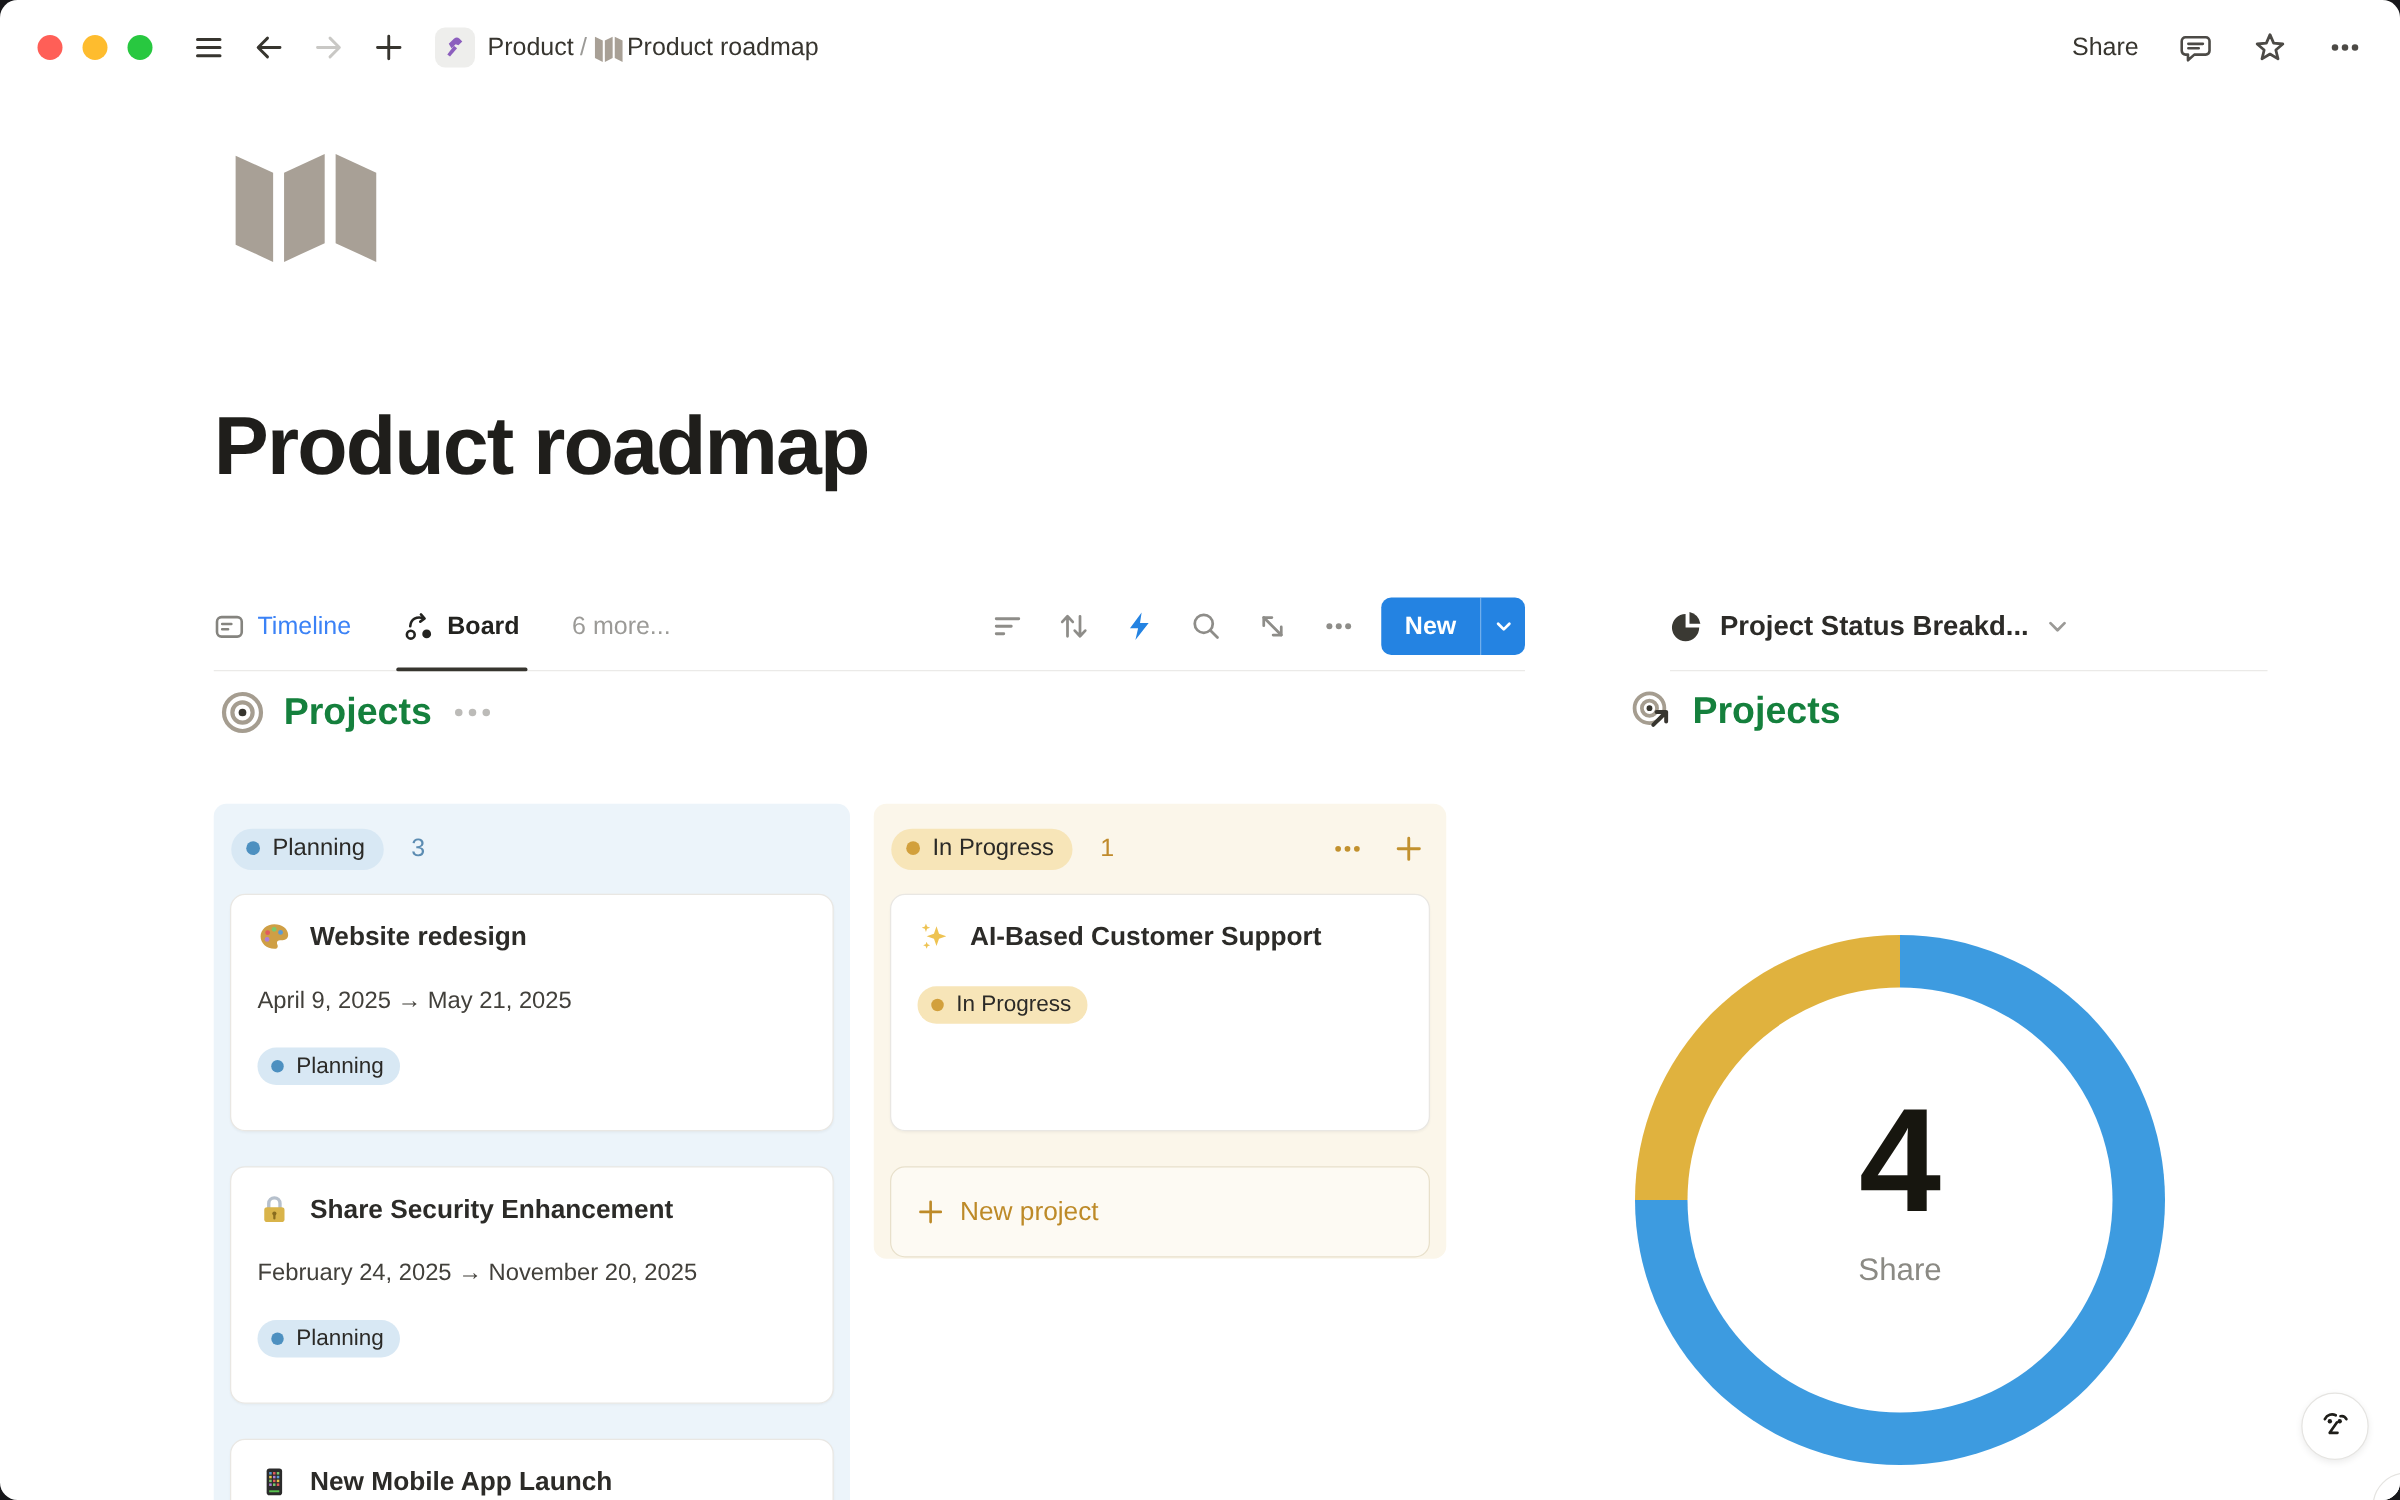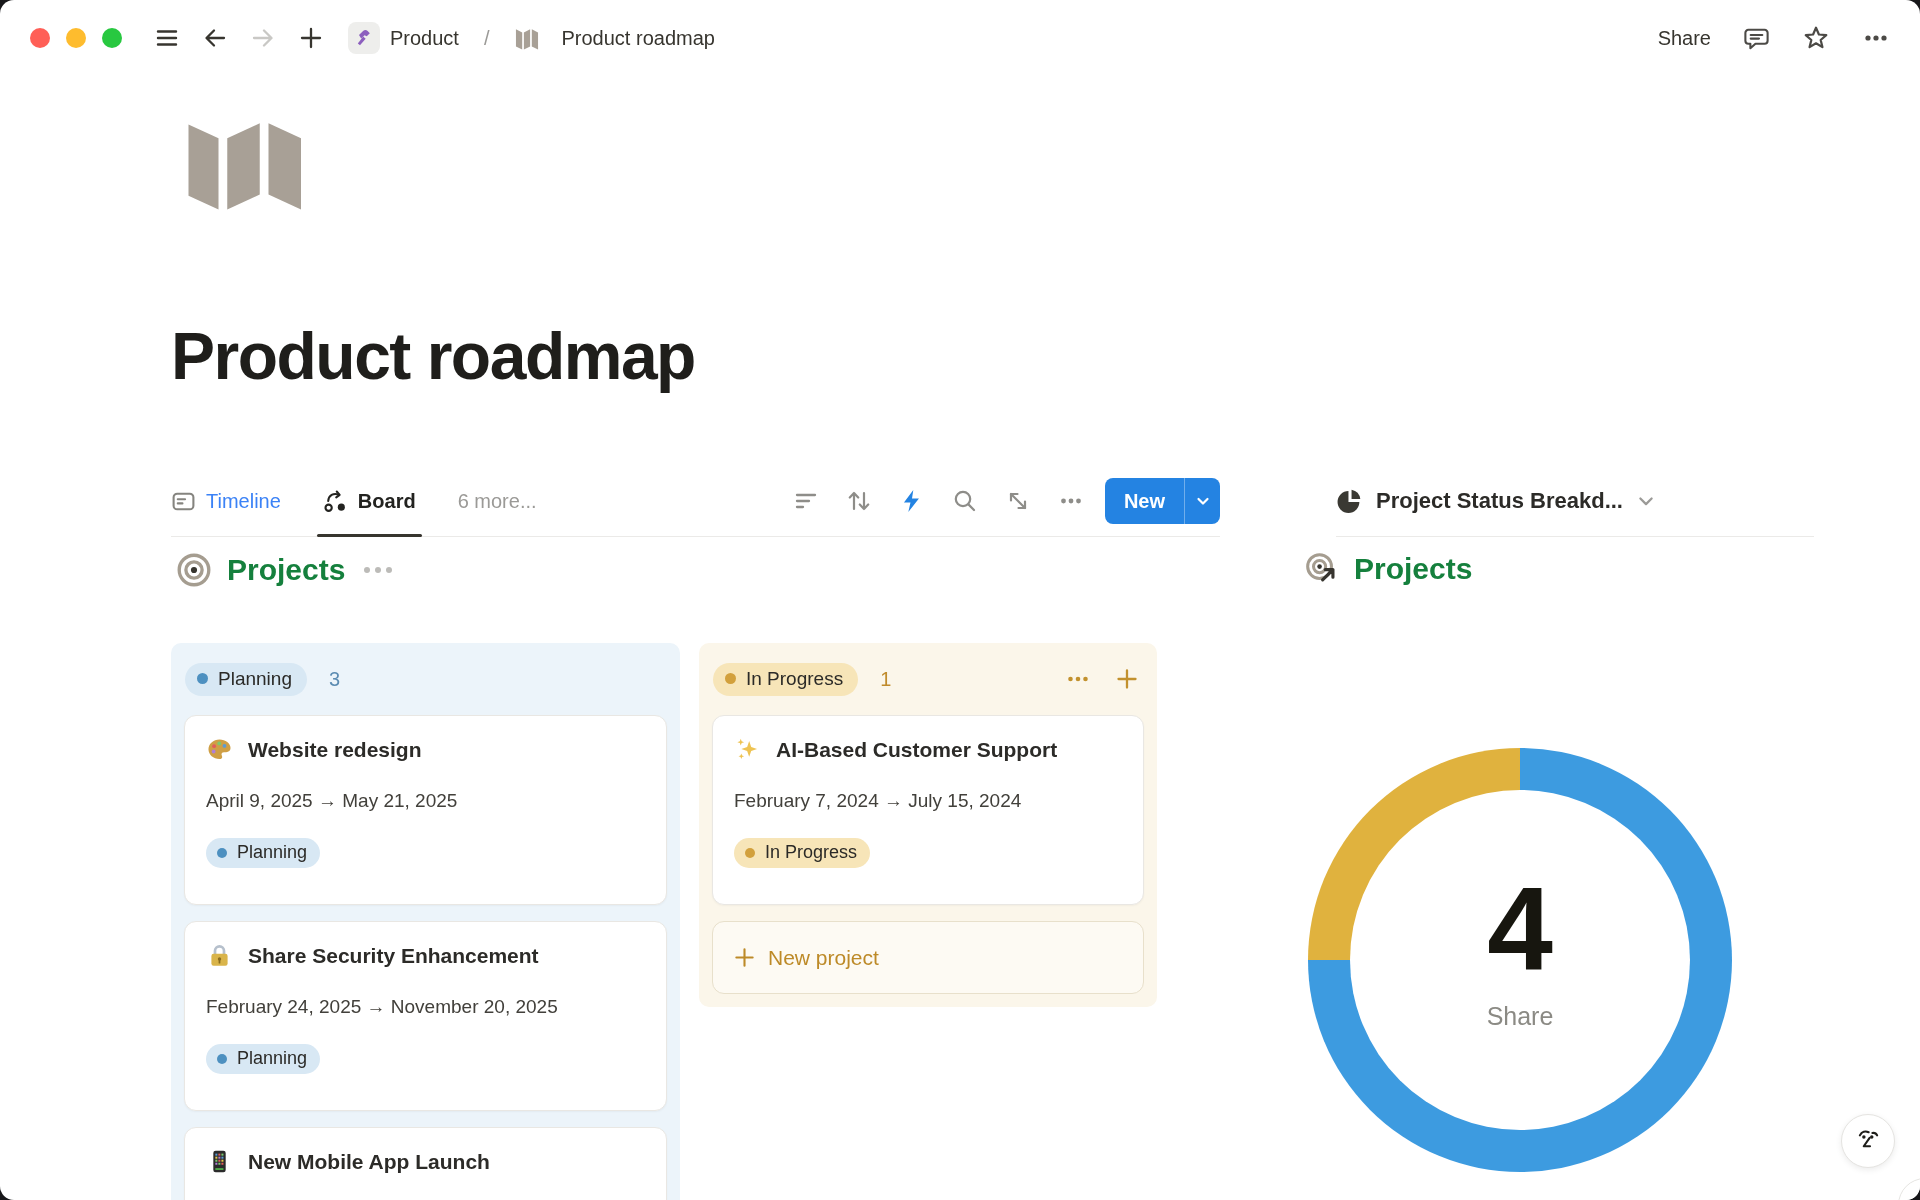--- a/index.html
+++ b/index.html
@@ -6,21 +6,21 @@
   html,body { width:1920px; height:1200px; background:#17171a; font-family:"Liberation Sans","DejaVu Sans",sans-serif; }
   .window { position:relative; width:1920px; height:1200px; background:#ffffff; border-radius:14px; overflow:hidden; color:#37352f; }
 
   
   .topbar { position:absolute; top:0; left:0; right:0; height:76px; display:flex; align-items:center; padding:0 30px; }
   .lights { display:flex; gap:16px; margin-right:28px; }
   .light { width:20px; height:20px; border-radius:50%; }
   .light.red{background:#ff5f57;} .light.yellow{background:#febc2e;} .light.green{background:#28c840;}
   .tb-btn { width:34px; height:34px; display:flex; align-items:center; justify-content:center; margin-right:14px; }
   .ws-icon { width:32px; height:32px; border-radius:8px; background:#eeeeec; display:flex; align-items:center; justify-content:center; margin:0 10px 0 6px; }
-  .crumb { font-size:20px; color:#37352f; display:flex; align-items:center; gap:23px; }
+  .crumb { font-size:20px; color:#37352f; display:flex; align-items:center; gap:3px; }
   .crumb .sep { color:#9b9a97; padding:0 2px; }
   .mini-map { width:24px; height:24px; }
   .topbar-right { margin-left:auto; display:flex; align-items:center; gap:32px; }
   .share { font-size:20px; color:#37352f; }
 
   
   .page-icon { position:absolute; left:182px; top:112px; width:128px; height:100px; }
   .page-title { position:absolute; left:171px; top:318px; font-size:66px; font-weight:700; letter-spacing:-1.5px; color:#1f1e1b; }
 
   
@@ -55,21 +55,21 @@
   .bcol.inprogress { width:458px; height:364px; background:#fbf6ea; }
   .col-head { display:flex; align-items:center; padding:16px 18px 0 14px; height:56px; }
   .pill { display:inline-flex; align-items:center; gap:10px; border-radius:999px; padding:5px 15px 6px 12px; font-size:19px; color:#2b2a27; }
   .pill .dot { width:11px; height:11px; border-radius:50%; }
   .pill.blue { background:#d8e8f4; } .pill.blue .dot { background:#4d90c0; }
   .pill.yellow { background:#f7e5b8; } .pill.yellow .dot { background:#d2a03c; }
   .col-count { margin-left:22px; font-size:20px; }
   .count-blue { color:#5c8cb2; } .count-amber { color:#c08b2c; }
   .col-actions { margin-left:auto; display:flex; align-items:center; gap:24px; }
   .cards { padding:16px 13px 0; }
-  .card { background:#fff; border:1px solid #e9e7e3; border-radius:12px; box-shadow:0 1px 2px rgba(15,15,15,0.04); padding:20px 21px 22px; min-height:190px; margin-bottom:16px; }
+  .card { background:#fff; border:1px solid #e9e7e3; border-radius:12px; box-shadow:0 1px 2px rgba(15,15,15,0.04); padding:20px 21px 22px; min-height:190px; margin-bottom:28px; }
   .card-row { display:flex; align-items:center; gap:15px; }
   .card-title { font-size:21px; font-weight:600; color:#2c2b28; }
   .card-dates { margin-top:27px; font-size:19px; color:#42403b; }
   .card .pill.sm { margin-top:26px; padding:4px 13px 5px 11px; font-size:18px; }
   .card .pill.sm .dot { width:10px; height:10px; }
   .newproj { margin:2px 13px 0; height:73px; border:1px solid #e8e0cb; background:rgba(255,255,255,0.45); border-radius:12px; display:flex; align-items:center; gap:12px; padding:0 20px; color:#bd8a28; font-size:21px; }
 
   
   .donut-wrap { position:absolute; left:1308px; top:748px; width:424px; height:424px; }
   .donut { position:absolute; inset:0; border-radius:50%; background:conic-gradient(#3d9be0 0deg 270deg, #e0b23e 270deg 360deg); }
@@ -362,21 +362,20 @@
 
         <div class="card">
           <div class="card-row">
             <svg width="27" height="27" viewBox="0 0 24 24">
                 <path d="M13.5 4.5 15.3 9.7 20.5 11.5 15.3 13.3 13.5 18.5 11.7 13.3 6.5 11.5 11.7 9.7 Z" fill="#eec352"></path>
                 <path d="M6 2.5 6.8 4.7 9 5.5 6.8 6.3 6 8.5 5.2 6.3 3 5.5 5.2 4.7 Z" fill="#eec352"></path>
                 <path d="M6.5 15.5 7.2 17.3 9 18 7.2 18.7 6.5 20.5 5.8 18.7 4 18 5.8 17.3 Z" fill="#eec352"></path>
               </svg>
             <span class="card-title">AI-Based Customer Support</span>
           </div>
-          <div class="card-dates">February 7, 2024 → July 15, 2024</div>
           <span class="pill yellow sm">
               <span class="dot"></span>
               <span>In Progress</span>
             </span>
         </div>
 
       </div>
       <div class="newproj">
         <svg width="23" height="23" viewBox="0 0 24 24">
             <path d="M12 3.5v17M3.5 12h17" stroke="#bd8a28" stroke-width="2.2" stroke-linecap="round"></path>

